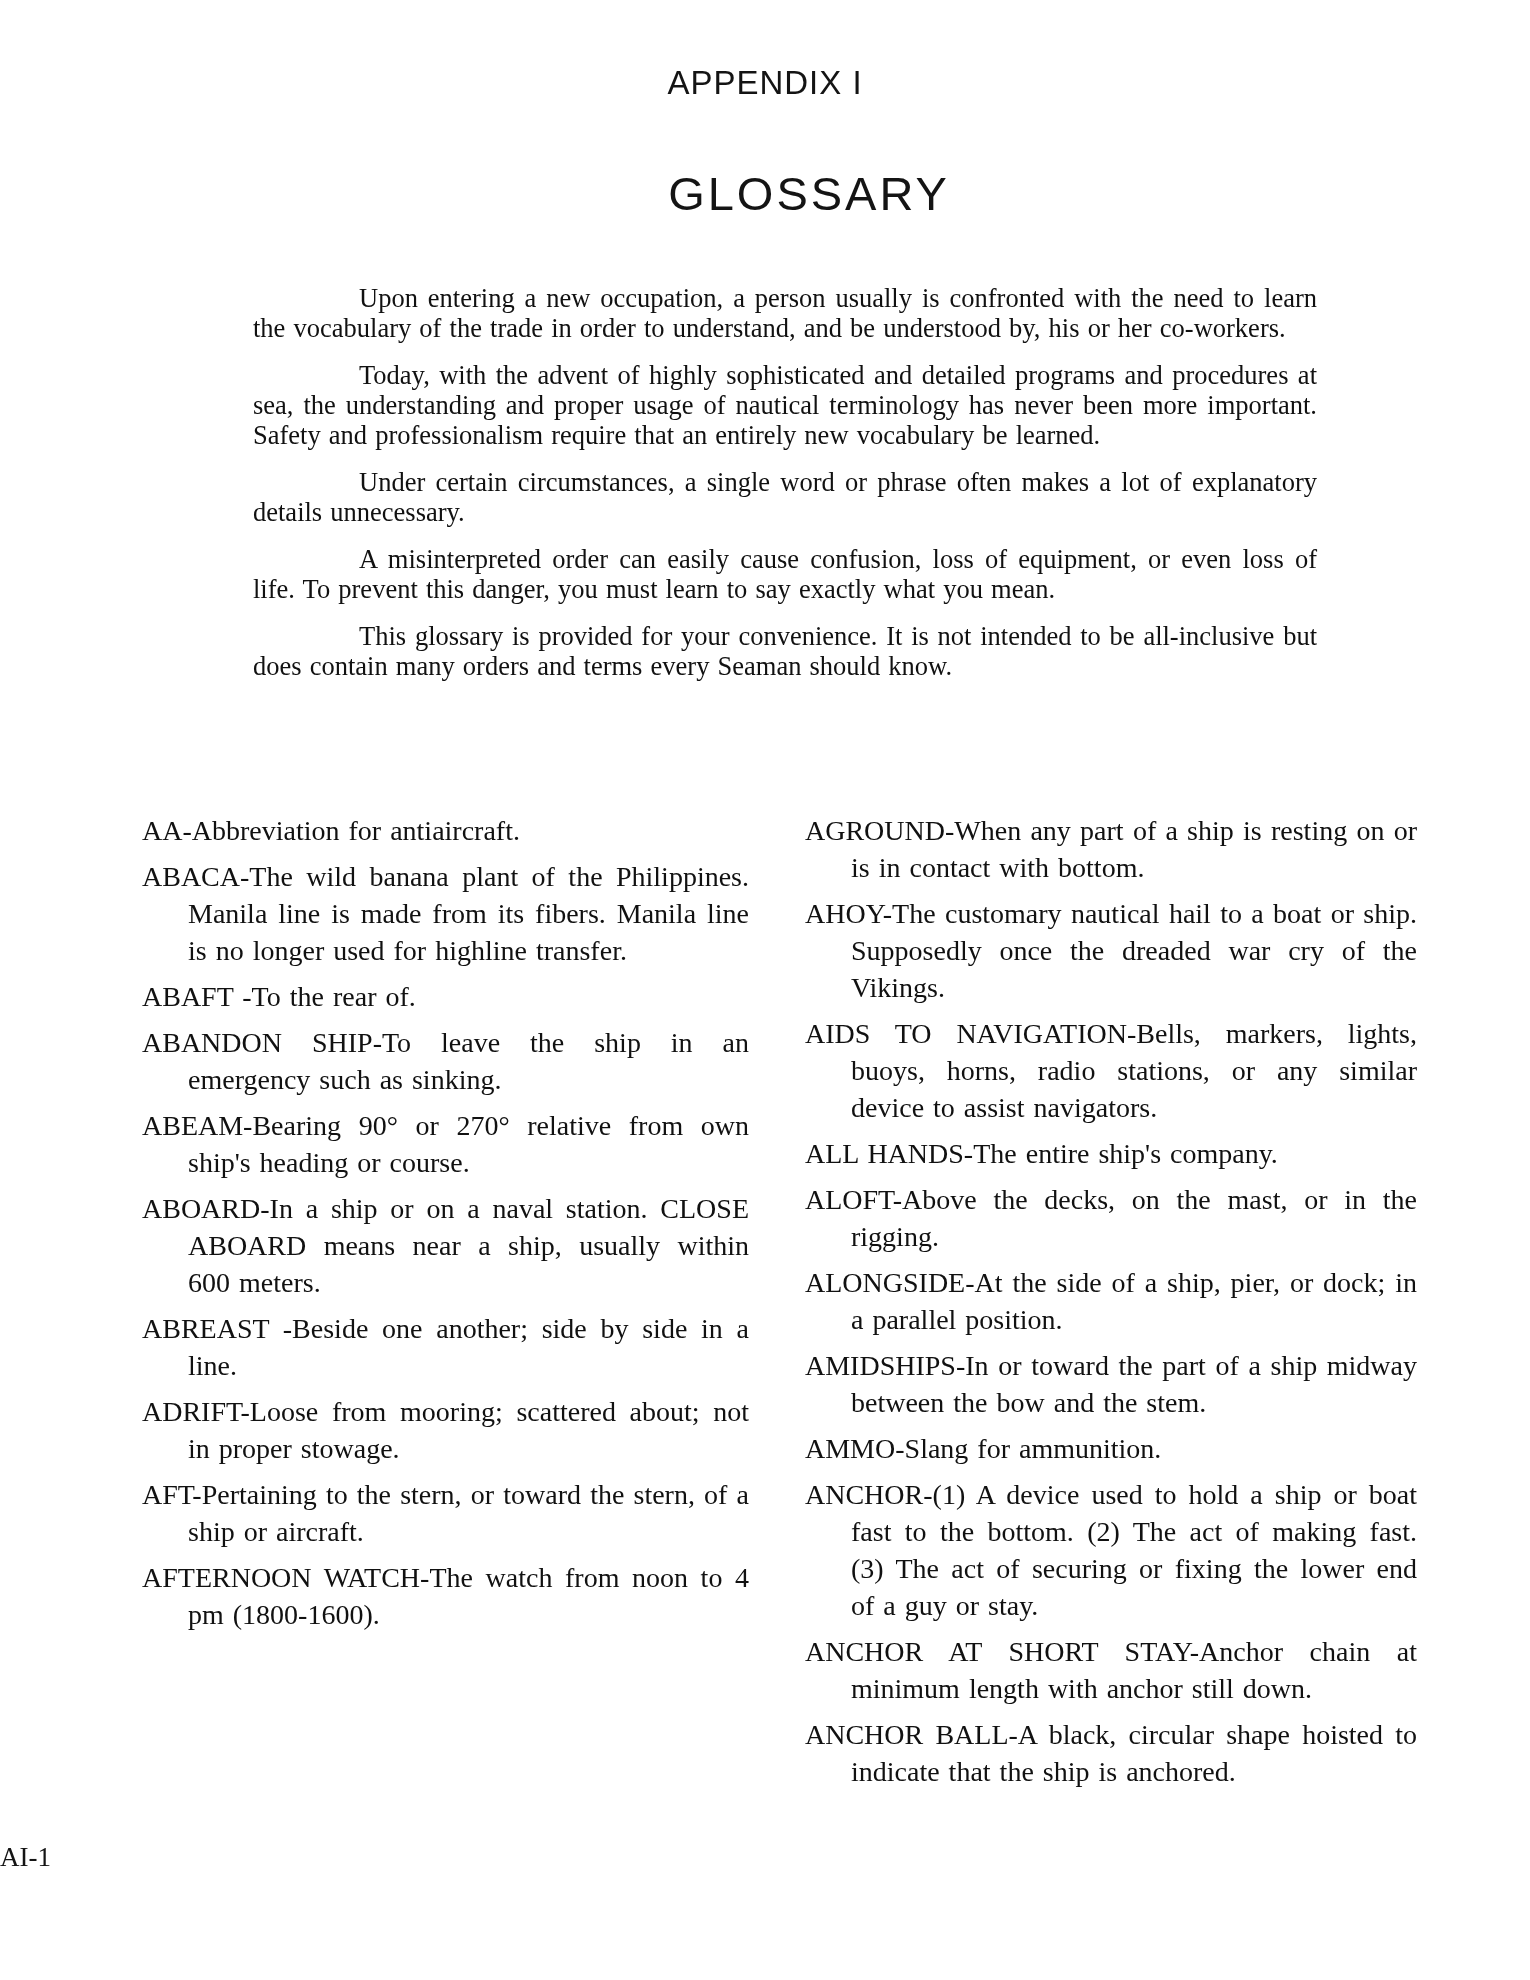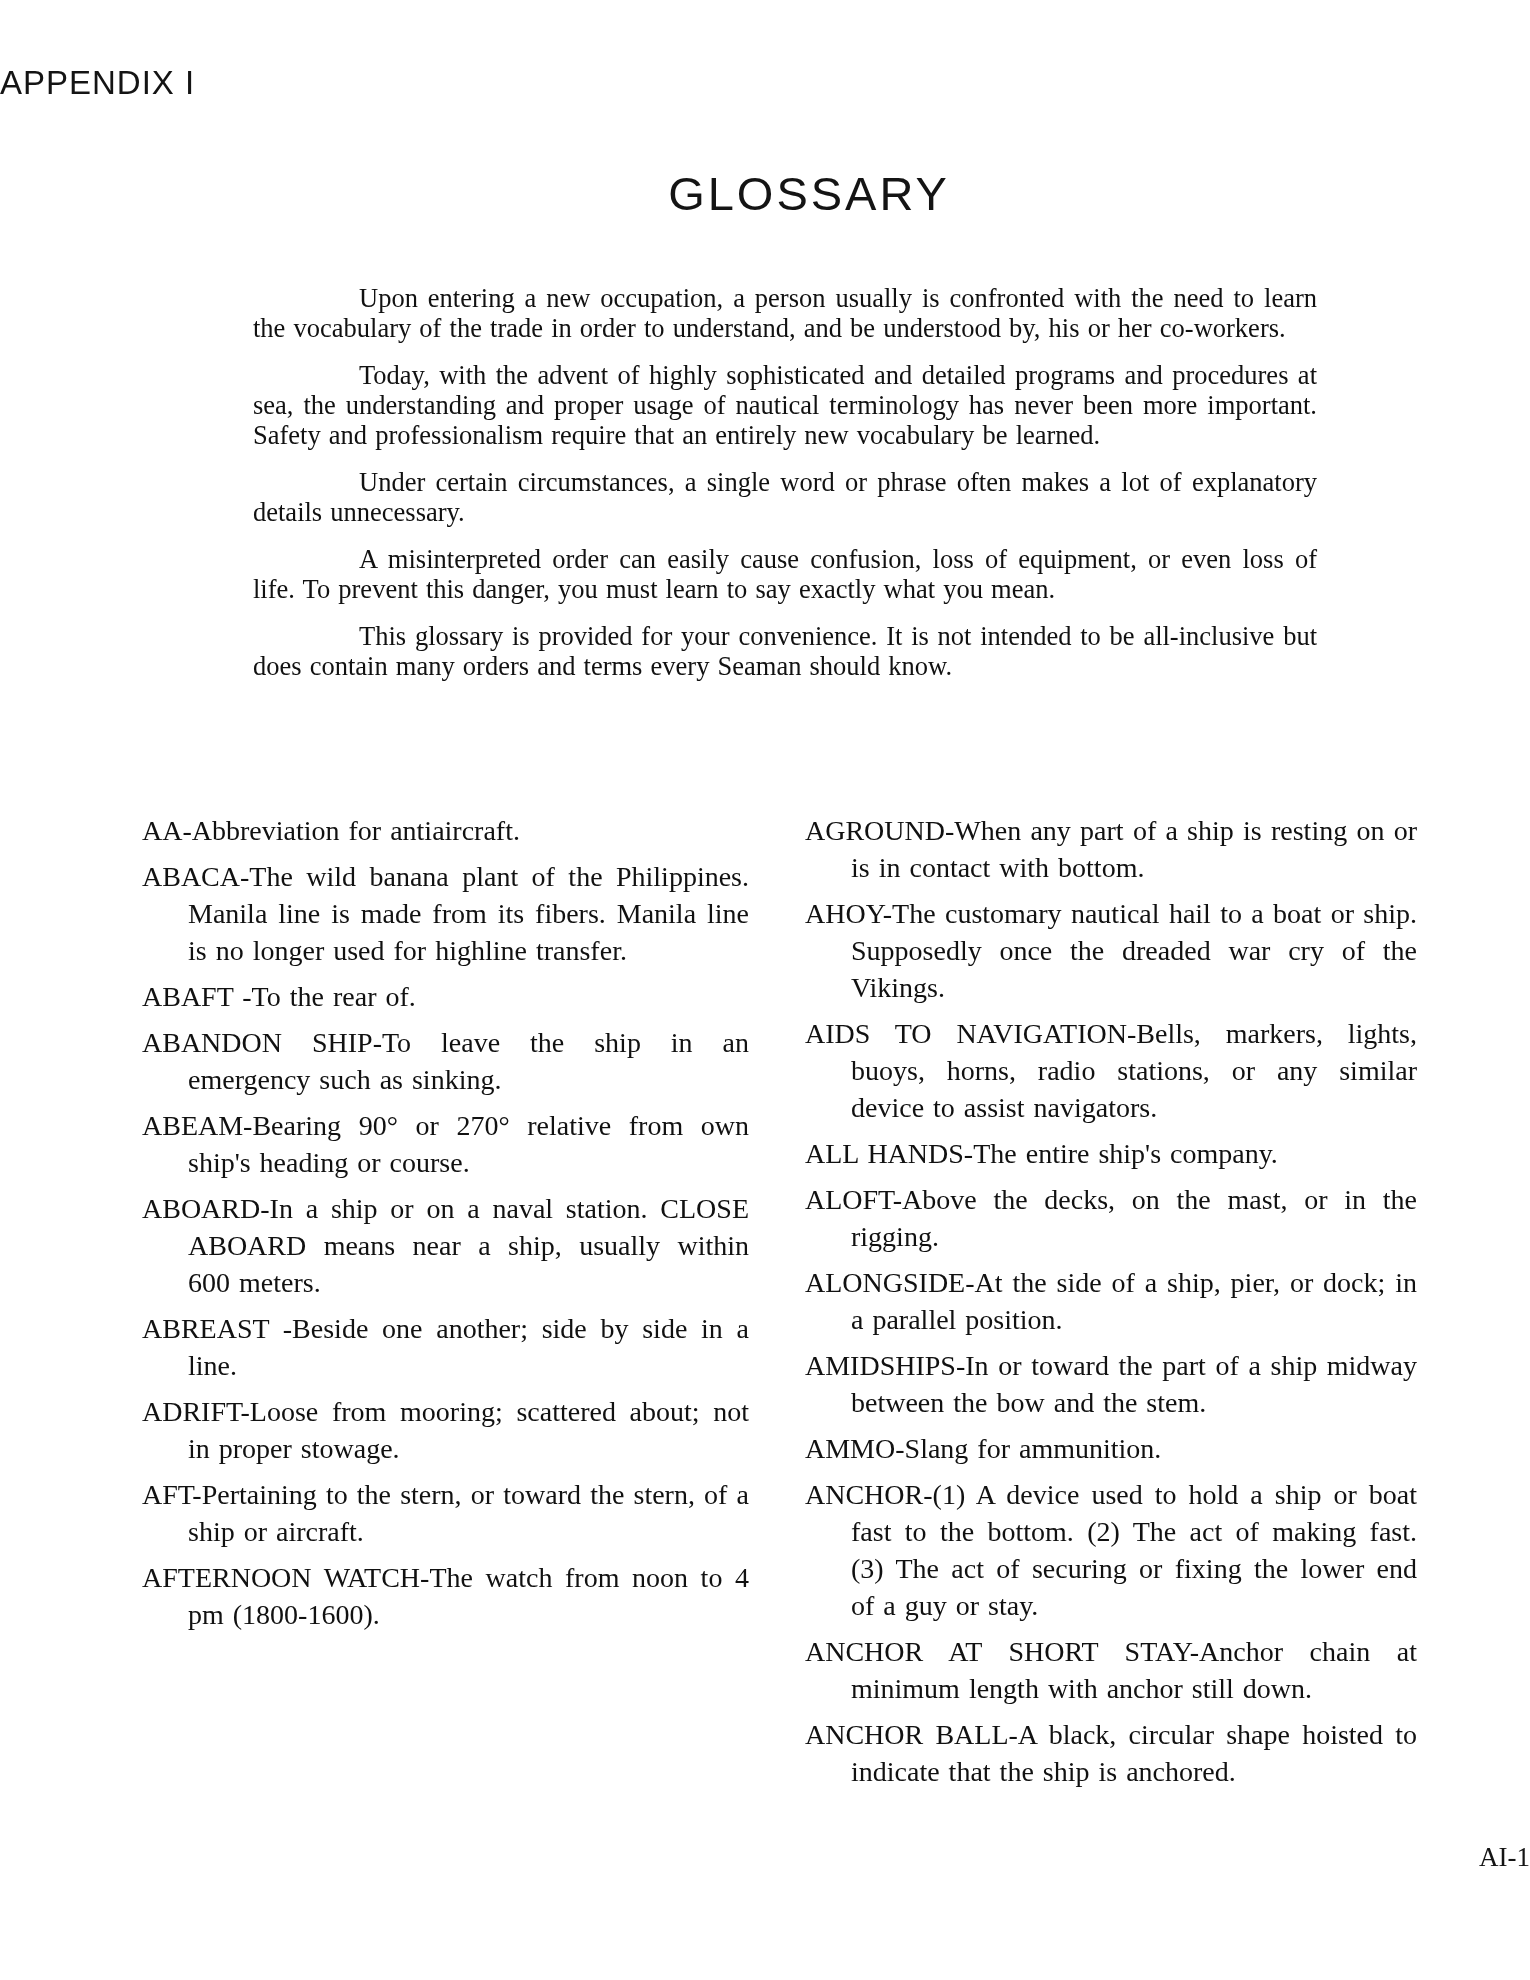--- a/index.html
+++ b/index.html
@@ -14,21 +14,21 @@
     background: #ffffff;
     color: #111111;
     overflow: hidden;
     font-family: "Liberation Serif", "DejaVu Serif", serif;
   }
   .appendix-heading {
     position: absolute;
     top: 64px;
     left: 0;
     width: 100%;
-    text-align: left;
+    text-align: center;
     font-family: "Liberation Sans", "DejaVu Sans", sans-serif;
     font-size: 33px;
     font-weight: 400;
     letter-spacing: 1px;
     color: #141414;
   }
   .glossary-title {
     position: absolute;
     top: 166px;
     left: 0;
@@ -74,21 +74,21 @@
   .col p.entry {
     margin: 0 0 9px 0;
     padding-left: 46px;
     text-indent: -46px;
   }
   .page-number {
     position: absolute;
     top: 1842px;
     left: 0;
     width: 100%;
-    text-align: right;
+    text-align: left;
     font-size: 27px;
     color: #141414;
   }
 </style>
 </head>
 <body>
 
 <div class="page">
 
   <div class="appendix-heading">APPENDIX I</div>

